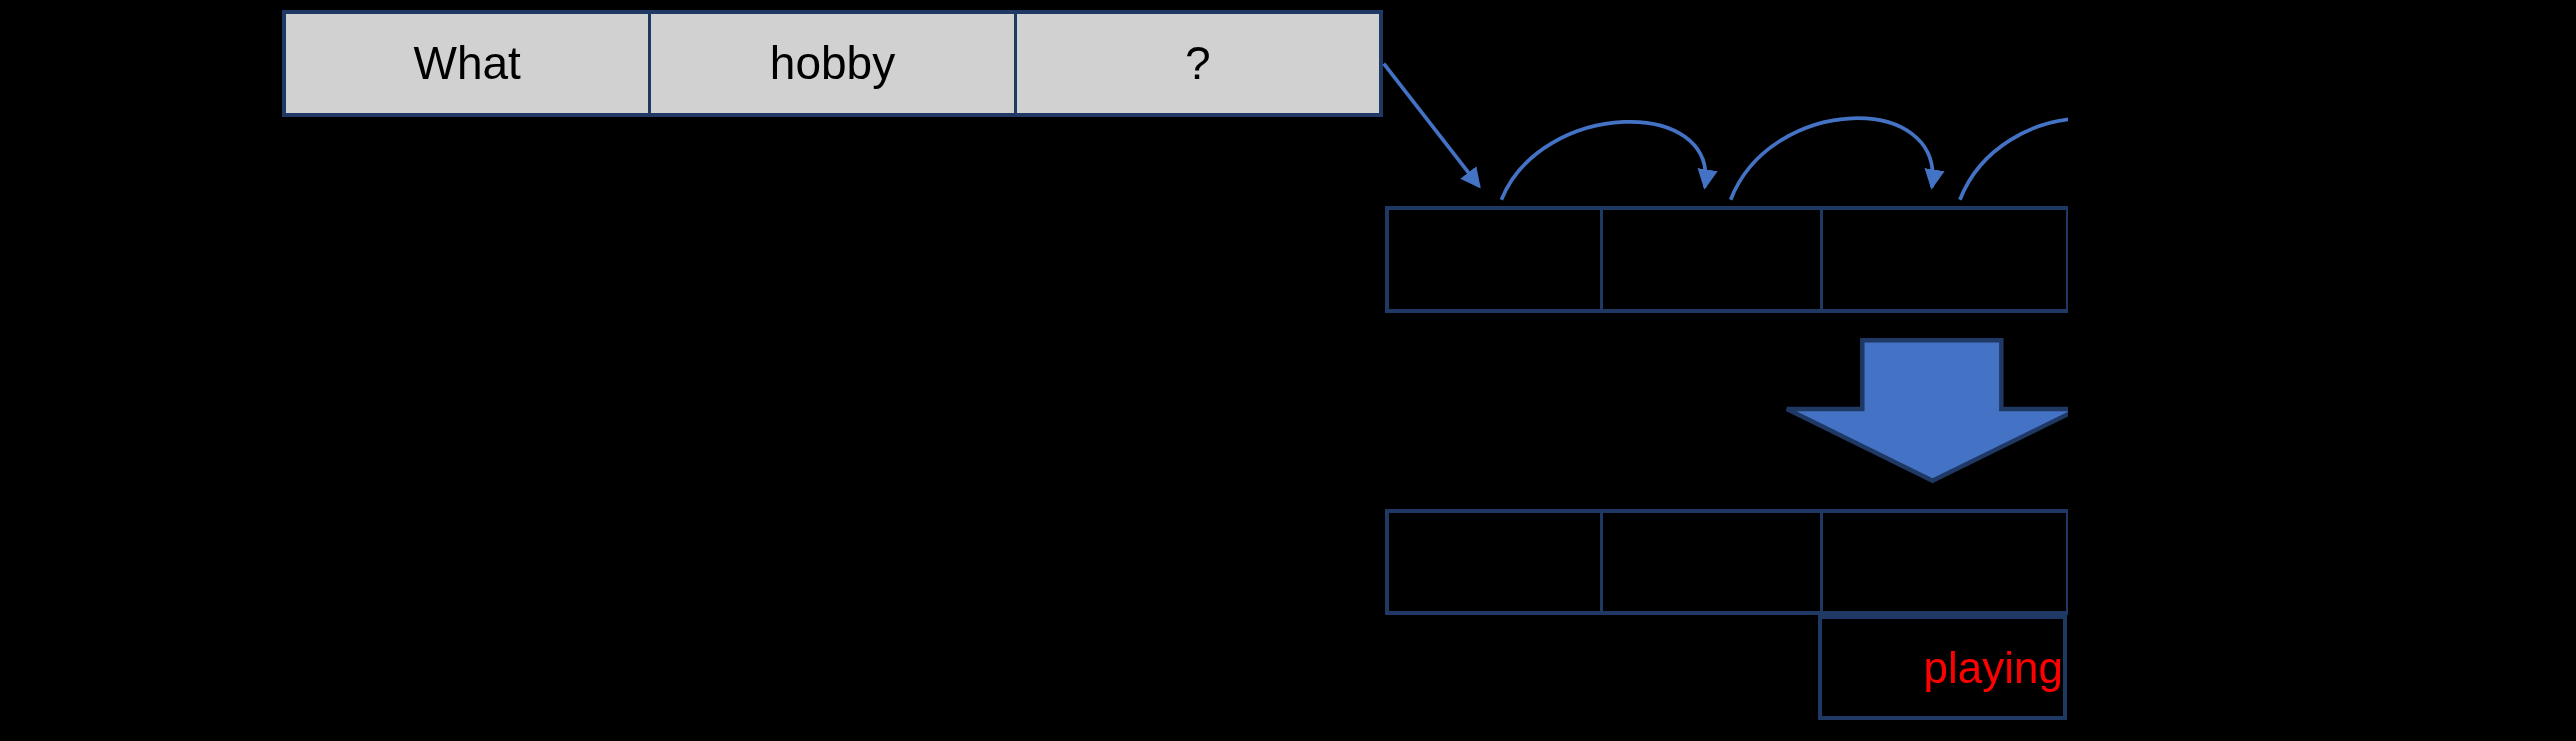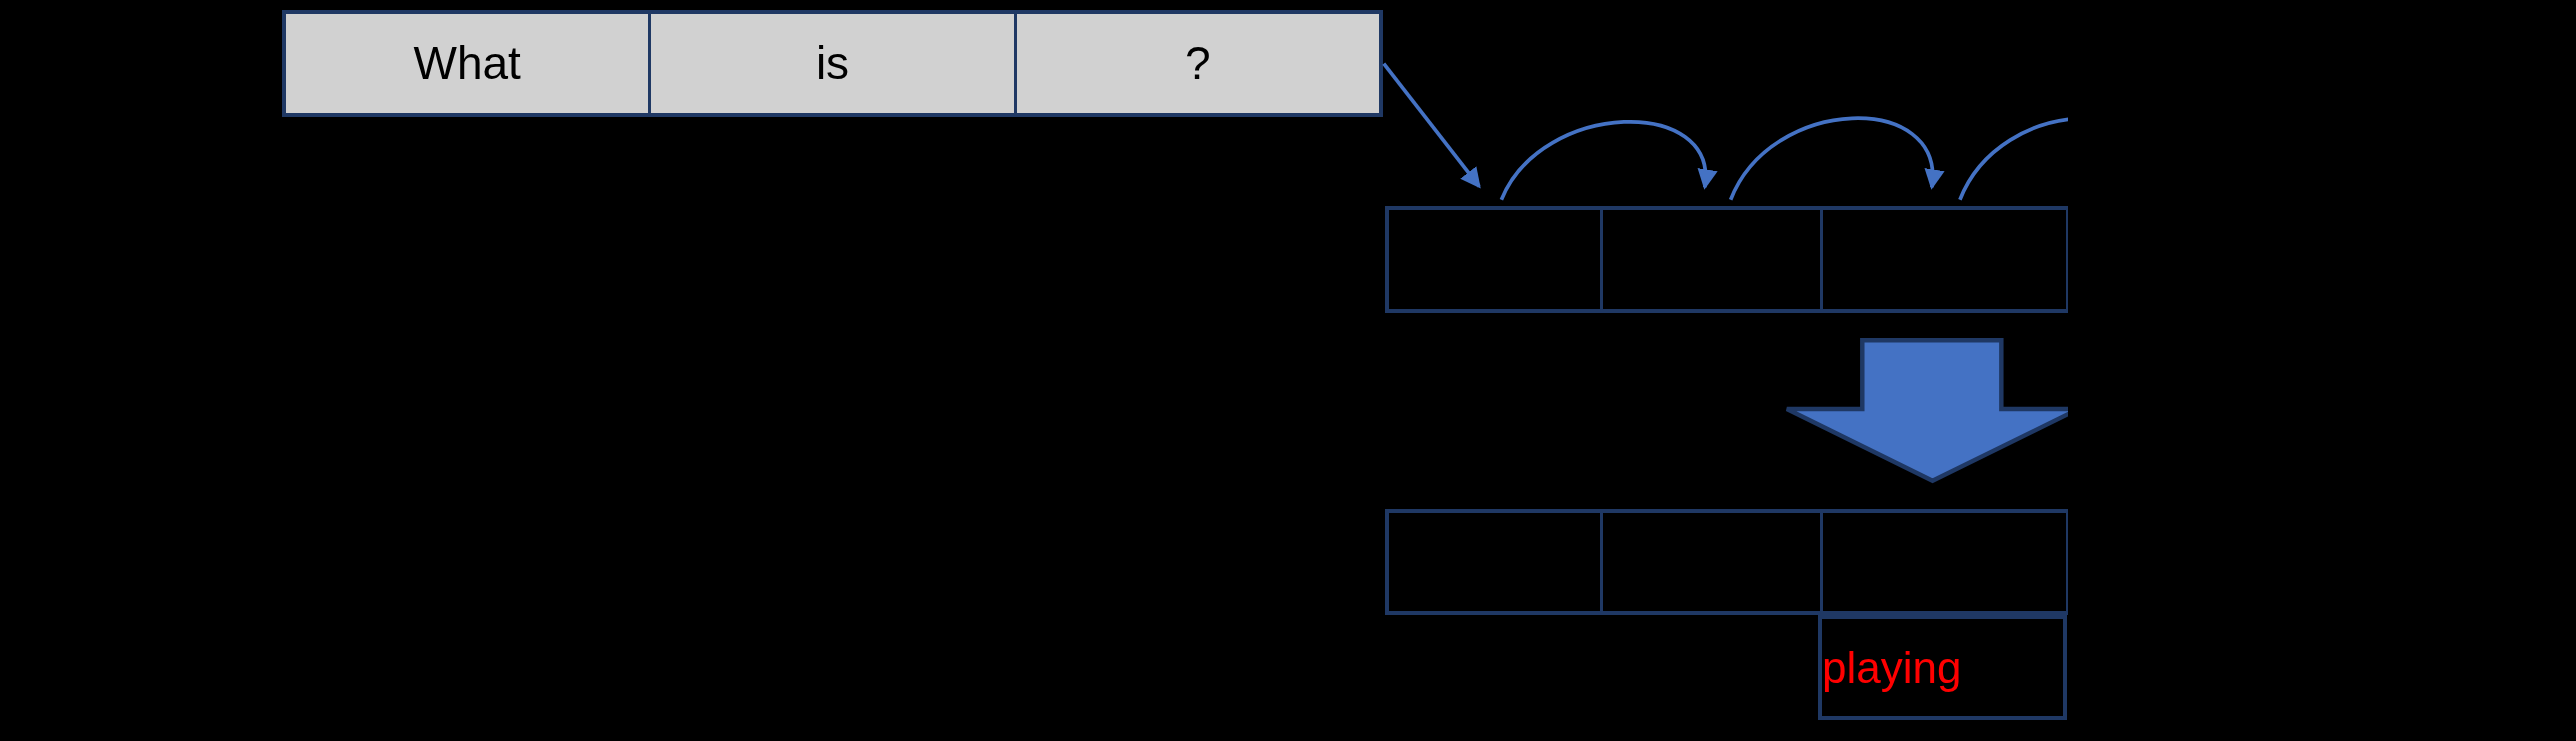--- a/index.html
+++ b/index.html
@@ -49,40 +49,40 @@
     box-sizing:border-box;
     height:100%;
   }
   .state-cell:first-child{border-left:none;}
   .state-cell:last-child{flex:1;}
   .output-box{
     position:absolute;left:1818px;top:615px;
     width:249px;height:105px;
     border:4.4px solid var(--table-border);
     box-sizing:border-box;
-    display:flex;align-items:center;justify-content:flex-start;
+    display:flex;align-items:center;justify-content:flex-end;
   }
   .output-word{
     font-size:44px;line-height:1;
     color:var(--output-text);
   }
   .connector-layer{
     position:absolute;left:0;top:0;
     width:2576px;height:742px;
     pointer-events:none;
   }
 </style>
 </head>
 <body>
 
 <div class="canvas">
 
   <div class="word-row">
       <div class="word-cell">What</div>
-      <div class="word-cell">is</div>
+      <div class="word-cell">hobby</div>
       <div class="word-cell">?</div>
     </div>
 
   <svg class="connector-layer" width="2576" height="742" viewBox="0 0 3483 1003" xmlns="http://www.w3.org/2000/svg">
     <defs>
       <marker id="ah" markerWidth="6.5" markerHeight="6.5" refX="4.8" refY="2.75" orient="auto" markerUnits="strokeWidth">
         <path d="M0,0 L5.5,2.75 L0,5.5 z" style="fill:var(--connector-blue)"></path>
       </marker>
     </defs>
 

